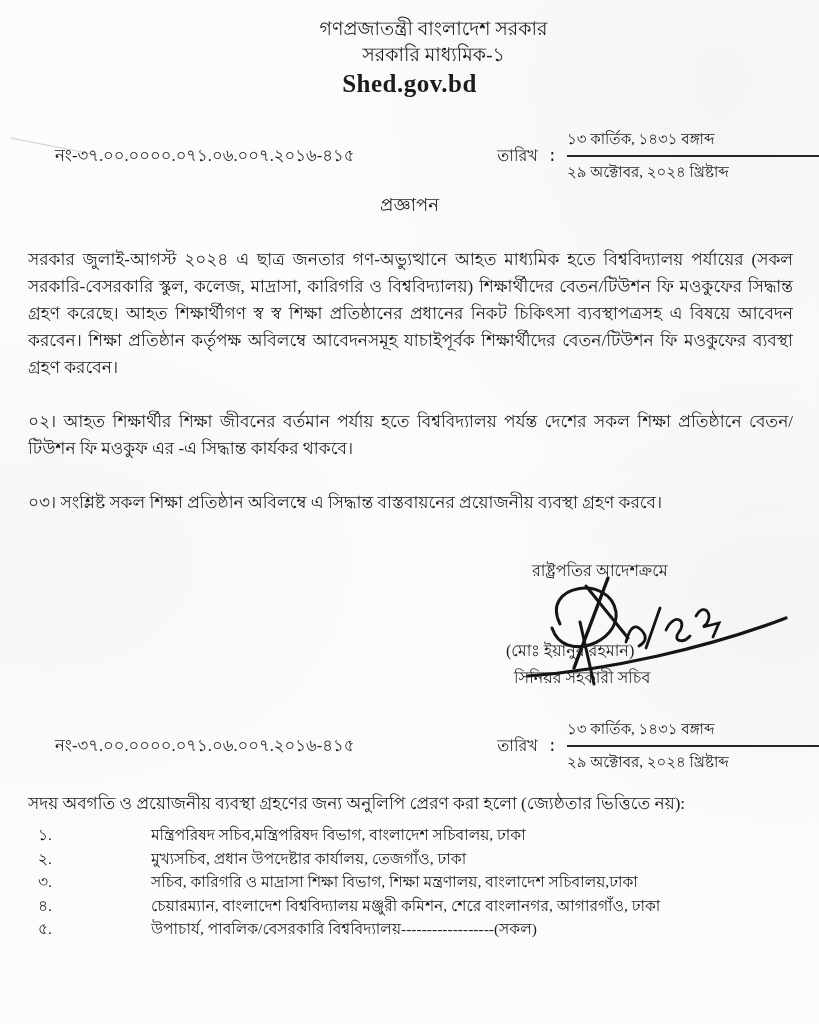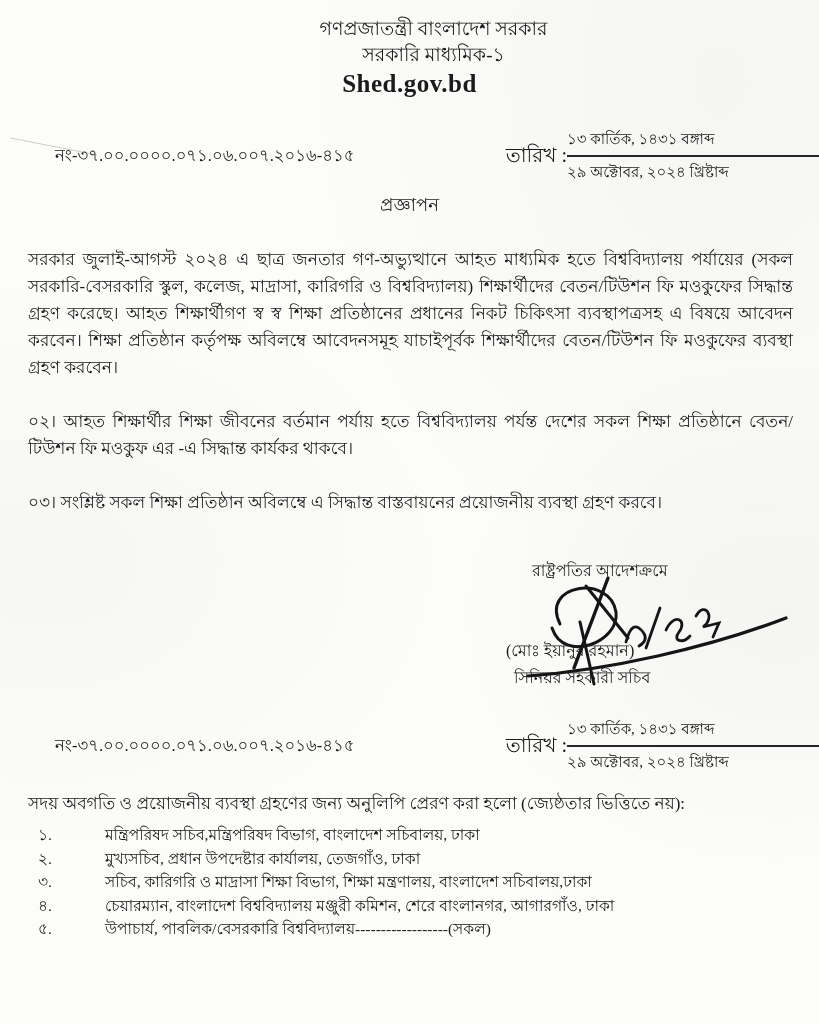--- a/index.html
+++ b/index.html
@@ -17,41 +17,41 @@
     color:#1b1b1b;
   }
   .header{ text-align:center; padding-top:16px; font-size:19px; line-height:26px; }
   .header .line{ display:block;padding-left:48px; }
   .header .website{ display:block; font-size:25px; font-weight:600; letter-spacing:.5px; margin-top:3px; }
 
   .ref-row{ display:flex; align-items:center; margin:30px 0 0 55px; }
   .ref-row.second{ margin-top:26px; }
   .memo-no{ font-size:16.5px; flex:none; }
   .ref-spacer{ flex:1; }
-  .date-label{ font-size:20px; flex:none; }
+  .date-label{ font-size:16px; margin-right:10px; flex:none;font-family:Liberation Mono, monospace; }
   .date-stack{ flex:none; width:252px; text-align:left; font-size:15px; }
   .date-top{ display:block; border-bottom:2px solid #262626; padding-bottom:3px; }
   .date-bottom{ display:block; padding-top:3px; }
 
   .doc-title{ text-align:center; margin-top:6px; font-size:18px; }
 
   .para{ margin:24px 26px 0 28px; font-size:17px; line-height:27px; text-align:justify; }
   .para.p2,.para.p3{ margin-top:27px; }
 
   .sig-block{ position:relative; width:240px; margin:42px 75px 0 auto; font-size:16px; line-height:26px; }
   .sig-order{ margin-left:28px; white-space:nowrap; }
   .sig-svg{ position:absolute; top:14px; left:-36px; width:336px; height:118px; pointer-events:none; }
   .sig-name{ margin-top:54px; margin-left:2px; white-space:nowrap; }
   .sig-title{ margin-top:1px; margin-left:10px; white-space:nowrap; }
 
   .dist-heading{ margin:15px 10px 0 28px; font-size:17px; }
   .dist-list{ margin-top:5px; }
   .dist-item{ display:flex; font-size:15.5px; line-height:23.5px; }
   .dist-no{ flex:none; margin-left:38px; width:67px; }
-  .dist-text{ flex:1; padding-right:8px; }
+  .dist-text{ flex:1; padding-right:8px;margin-left:46px; }
 
   .artifact{ position:absolute; background:rgba(110,110,110,.32); }
   .artifact.a1{ left:10px; top:146px; width:88px; height:1px; transform:rotate(11deg); }
   .artifact.a2{ left:250px; top:158px; width:26px; height:1px; transform:rotate(40deg); opacity:.5; }
 </style>
 </head>
 <body>
 
 <div class="page">
 

